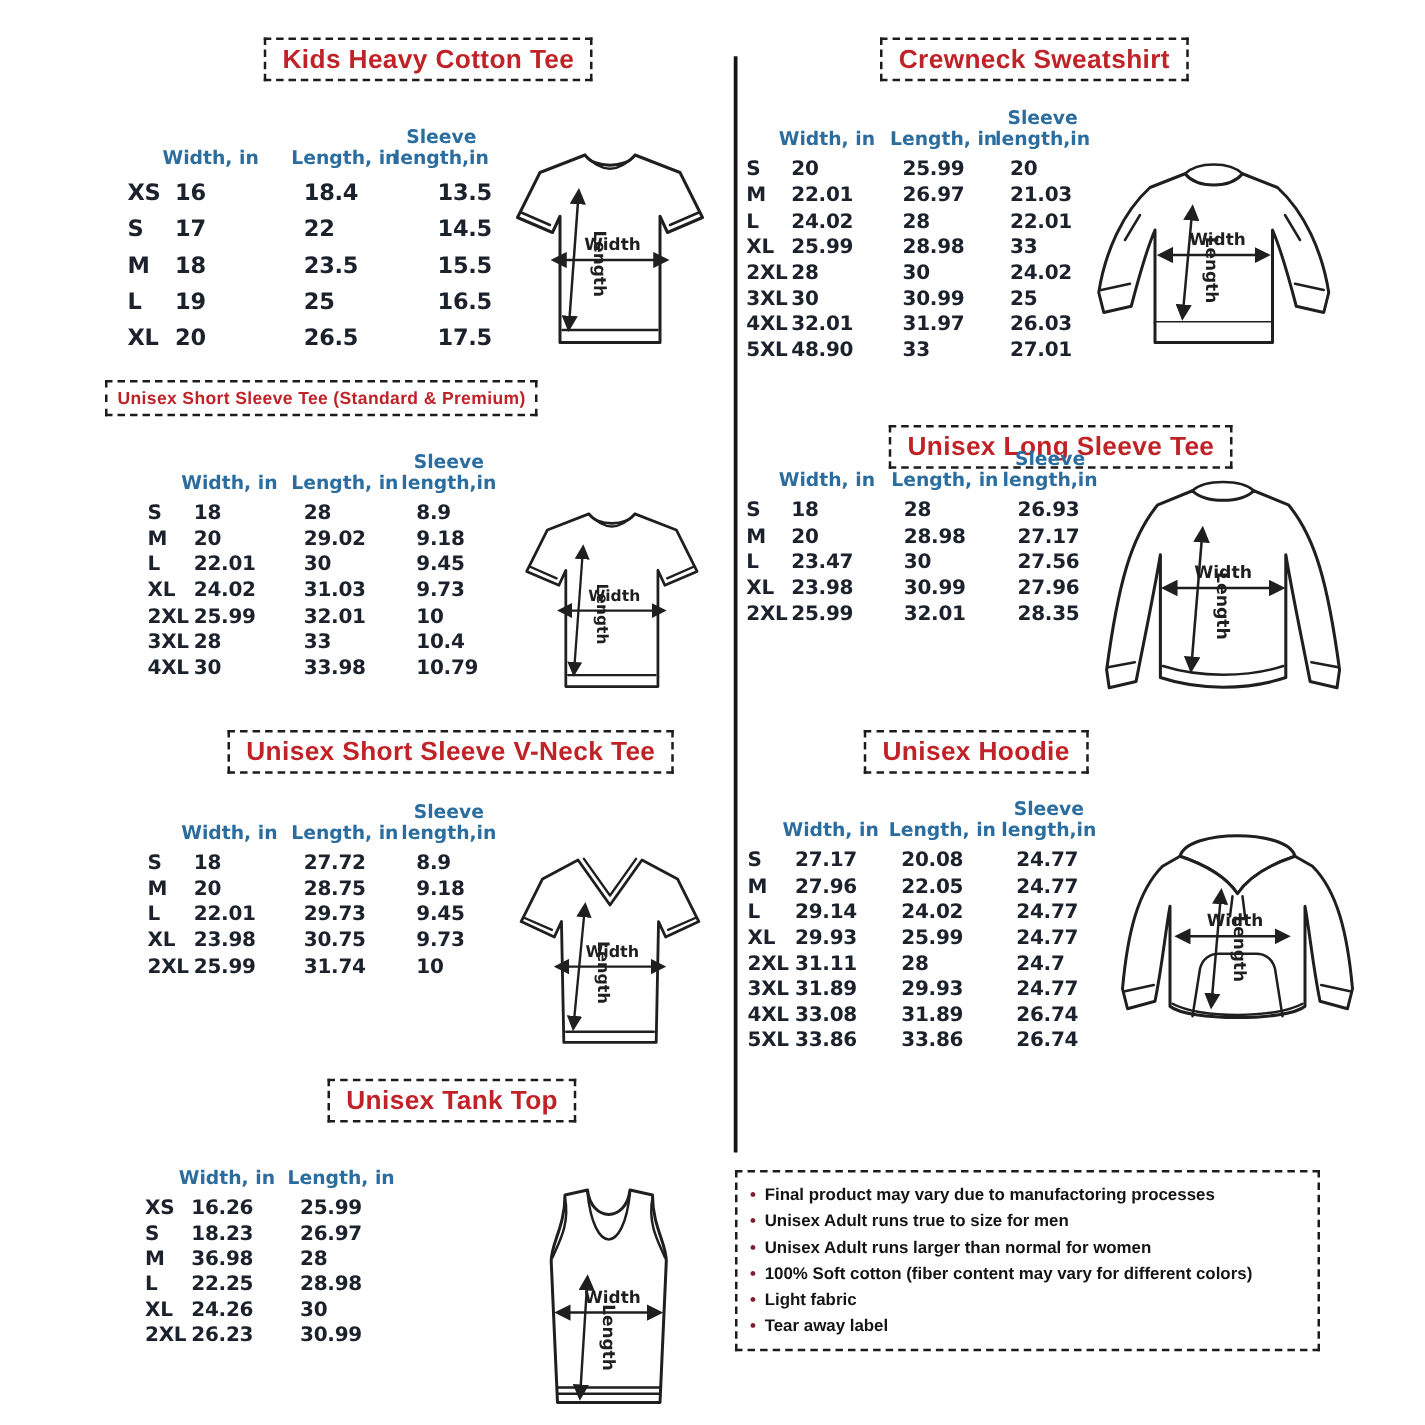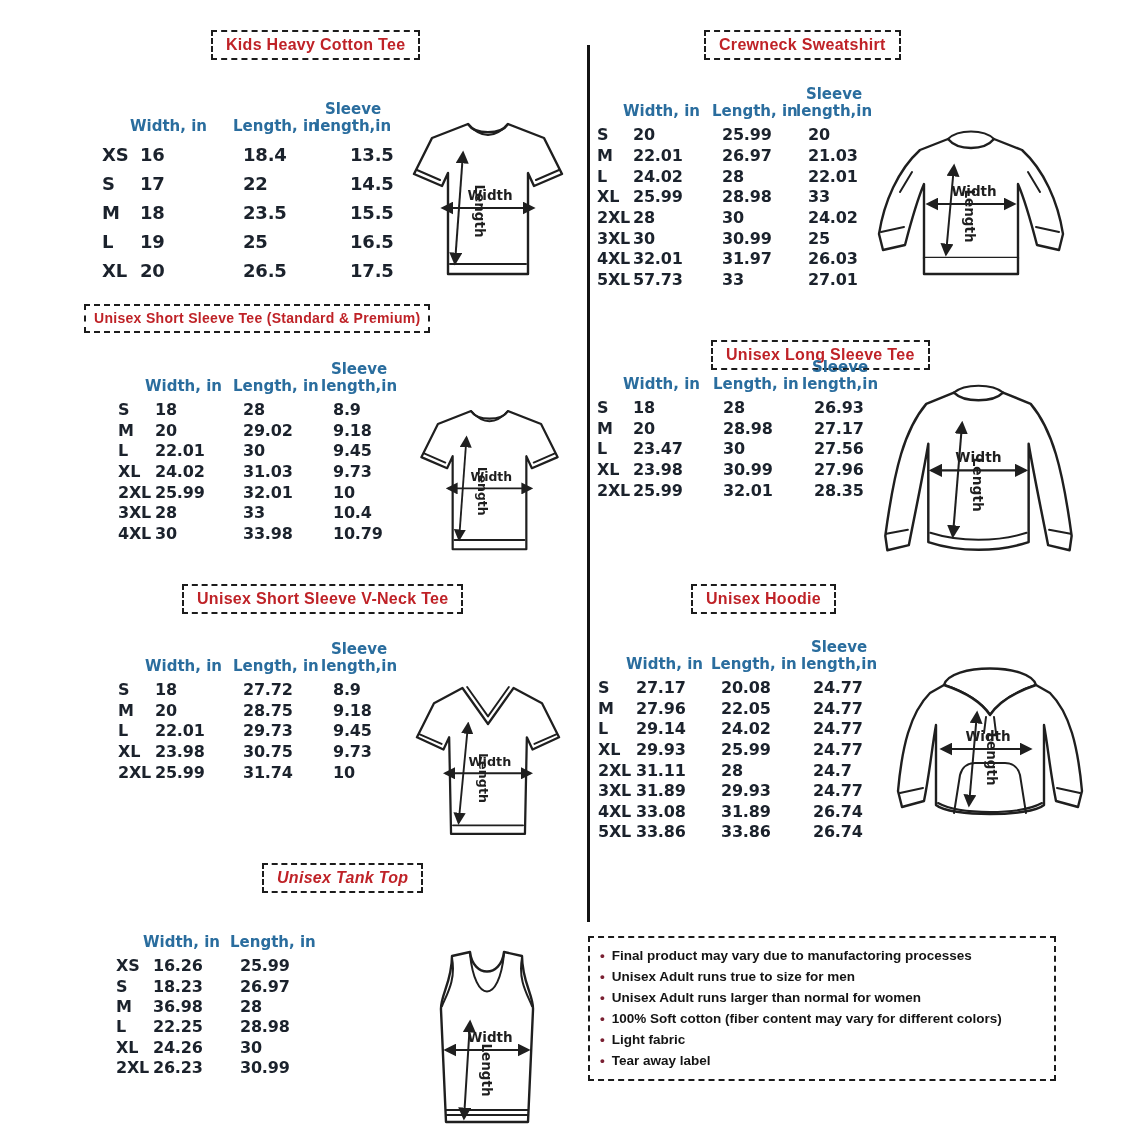--- a/index.html
+++ b/index.html
@@ -11,30 +11,30 @@
   }
   html,body{margin:0;padding:0;background:#fff;}
   body{width:1140px;height:1140px;font-family:"DejaVu Sans",sans-serif;}
   .canvas{position:relative;width:1140px;height:1140px;background:#fff;overflow:hidden;}
 
   .divider{position:absolute;left:587px;top:45px;width:3px;height:877px;background:#141414;}
 
   .title{
     position:absolute;margin:0;white-space:nowrap;
     border:2.5px dashed #1c1c1c;background:#fff;color:var(--red);
-    font-family:"Liberation Sans",sans-serif;font-weight:bold;font-size:16px;
+    font-family:"Liberation Sans",sans-serif;font-weight:bold;font-size:21px;
     padding:4px 13px;letter-spacing:.3px;line-height:1.1;
   }
   #title-kids{left:211px;top:30px;}
   #title-crew{left:704px;top:30px;}
   #title-std{left:84px;top:304px;font-size:14px;padding:5px 8px;}
   #title-lst{left:711px;top:304px;margin-top:36px;}
   #title-vneck{left:182px;top:584px;}
   #title-hood{left:691px;top:584px;}
-  #title-tank{left:262px;top:863px;font-style:italic;}
+  #title-tank{left:262px;top:863px;}
 
   .sizetable{position:absolute;color:var(--dark);}
   .thead,.trow{display:grid;grid-template-columns:var(--cols);}
   .thead{
     height:var(--headh);box-sizing:border-box;align-items:end;padding-bottom:5px;
     color:var(--blue);font-size:15px;font-weight:bold;
   }
   .hcell{white-space:pre-line;text-align:center;justify-self:start;
     transform:translateX(-10px);line-height:1.12;}
   .hcell.corner{transform:none;}
@@ -181,21 +181,21 @@
         <span class="cell">25</span>
       </div>
       <div class="trow">
         <span class="cell size">4XL</span>
         <span class="cell">32.01</span>
         <span class="cell">31.97</span>
         <span class="cell">26.03</span>
       </div>
       <div class="trow">
         <span class="cell size">5XL</span>
-        <span class="cell">57.73</span>
+        <span class="cell">48.90</span>
         <span class="cell">33</span>
         <span class="cell">27.01</span>
       </div>
     </div>
   <div class="sizetable" id="tbl-std">
       <div class="thead">
         <span class="hcell corner"></span>
         <span class="hcell">Width, in</span>
         <span class="hcell">Length, in</span>
         <span class="hcell">Sleeve

